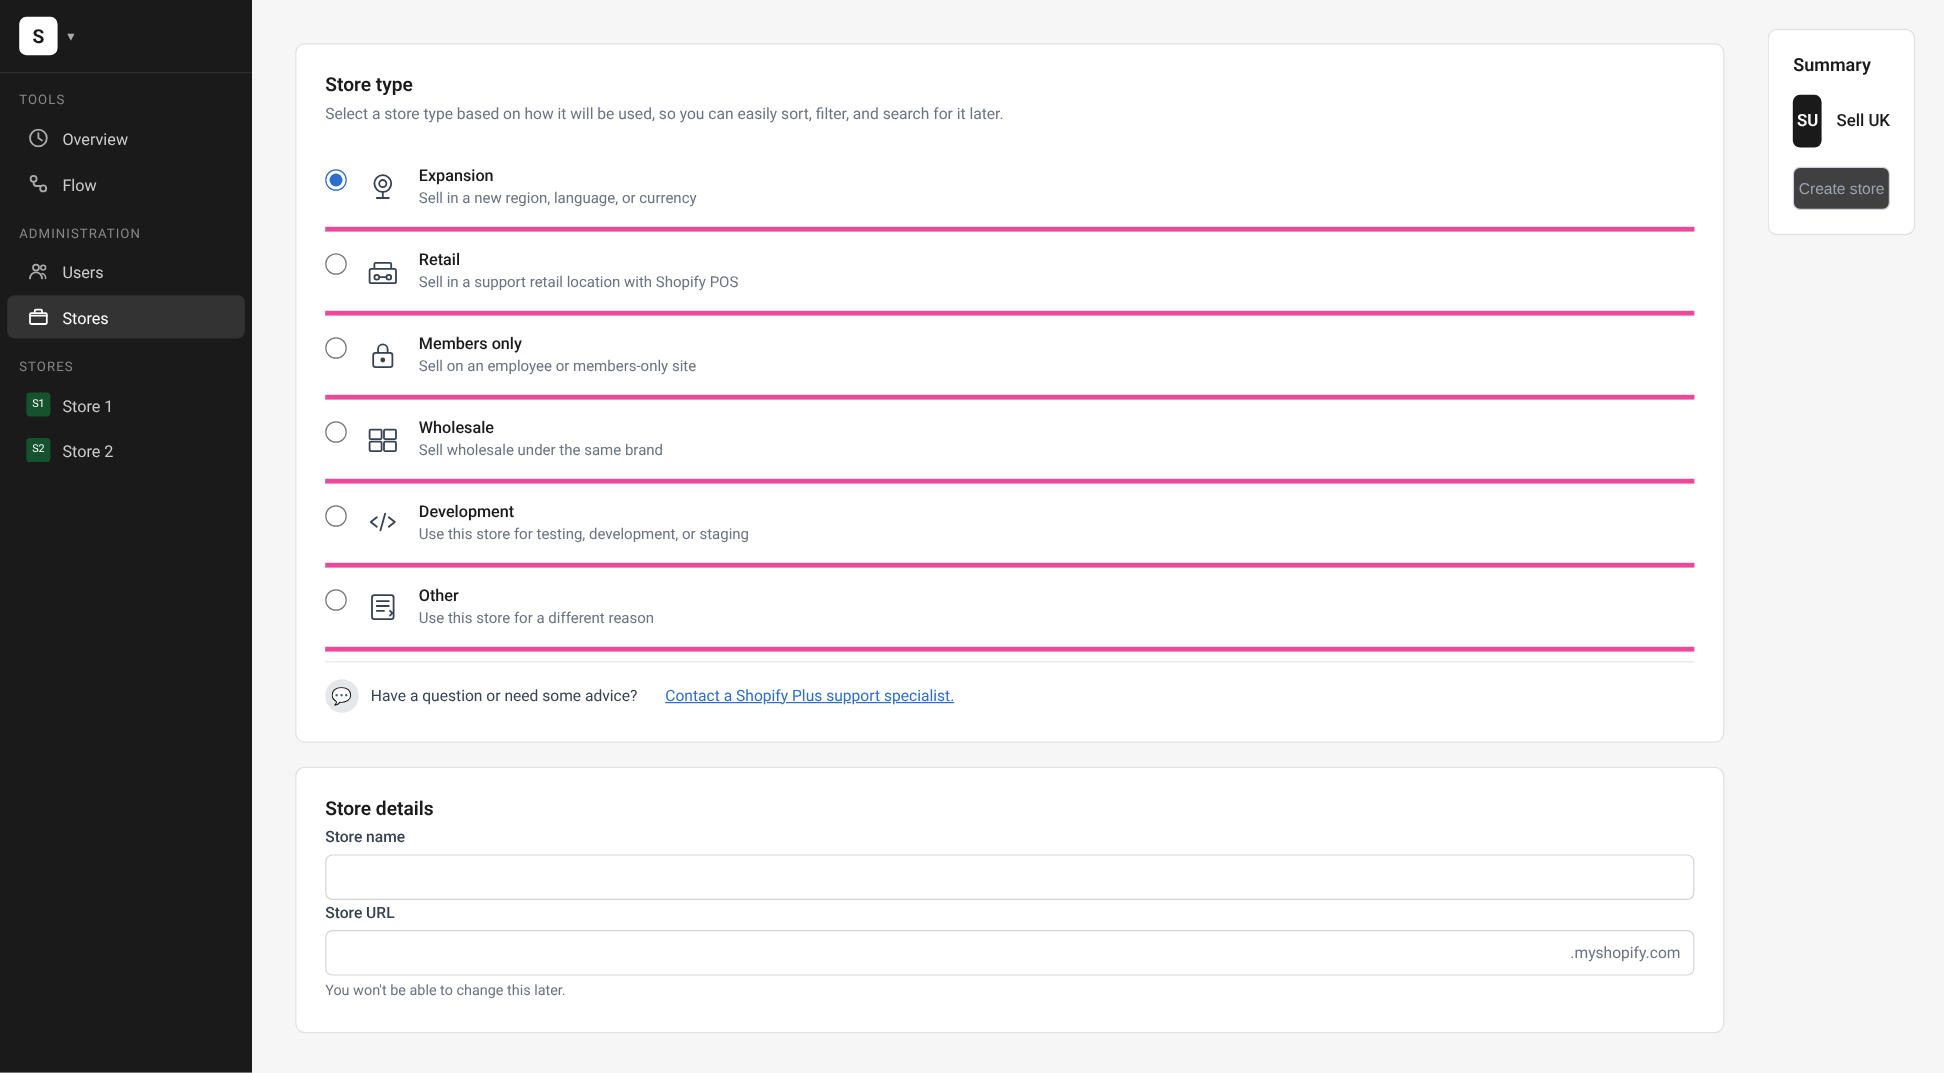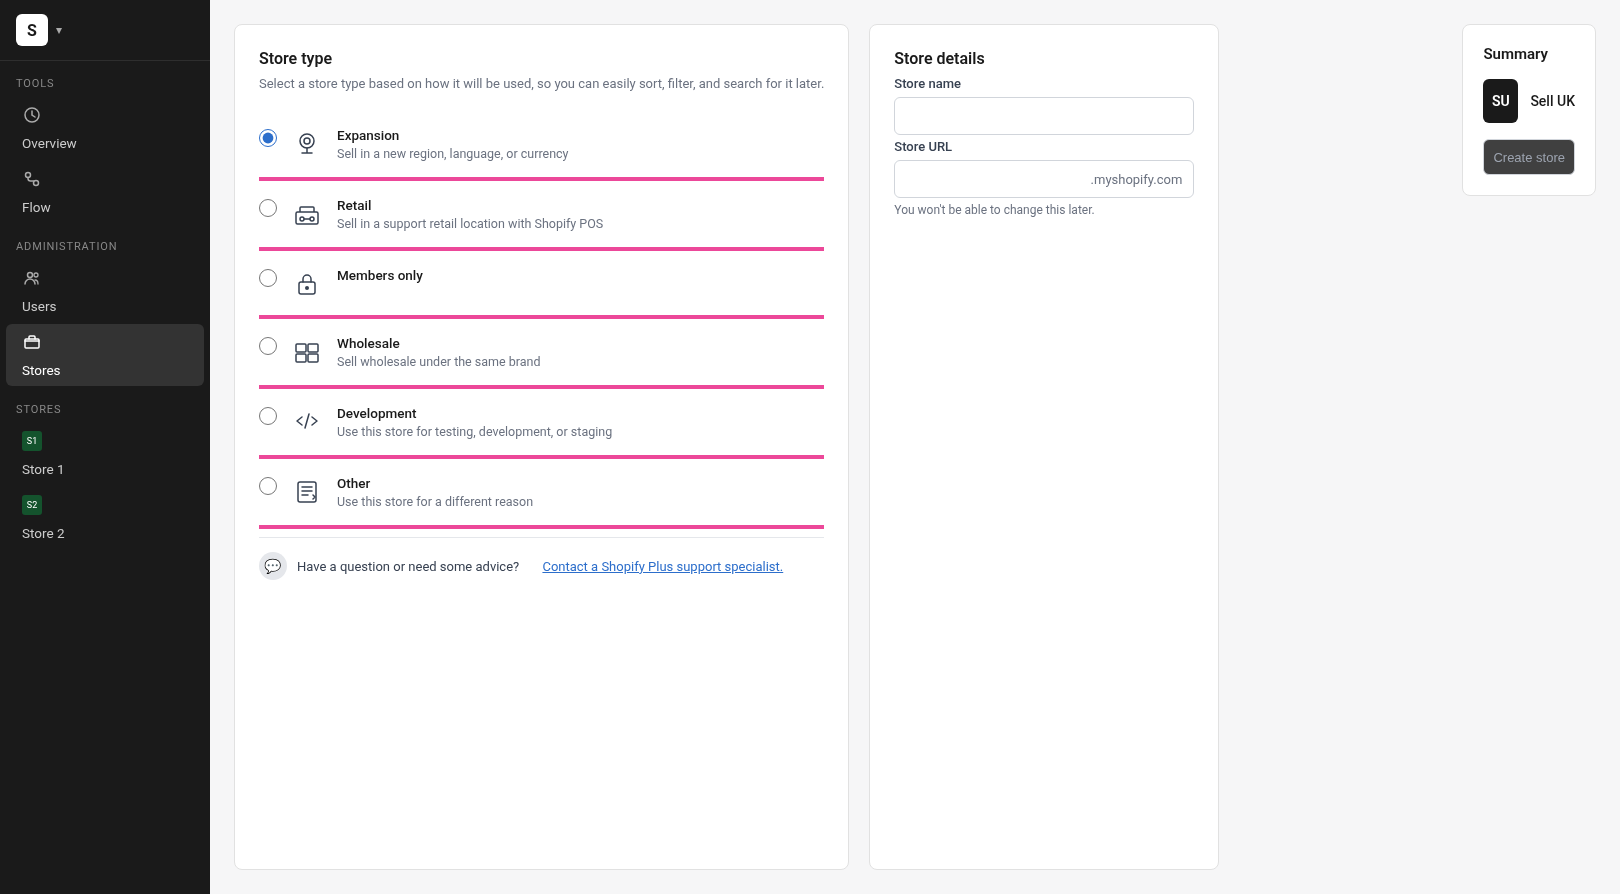--- a/index.html
+++ b/index.html
@@ -34,29 +34,28 @@
     }
     .sidebar-section-label {
       font-size: 11px;
       color: #888;
       text-transform: uppercase;
       letter-spacing: 0.08em;
       padding: 16px 16px 6px;
     }
     .sidebar-item {
       display: flex;
-      align-items: flex-start;
+      align-items: flex-end;
       gap: 10px;
       padding: 8px 16px;
       cursor: pointer;
       border-radius: 6px;
       margin: 1px 6px;
       color: #ccc;
       font-size: 13.5px;
-      flex-direction: column;
     }
     .sidebar-item.active { background: #333; color: #fff; }
     .sidebar-item-icon {
       width: 20px; height: 20px;
       display: flex; align-items: center; justify-content: center;
       flex-shrink: 0;
     }
     .store-avatar {
       width: 20px; height: 20px;
       background: #14532d;
@@ -64,23 +63,23 @@
       display: flex; align-items: center; justify-content: center;
       font-size: 9px;
       color: #fff;
       flex-shrink: 0;
     }
 
     
     #main {
       flex: 1;
       display: flex;
-      flex-direction: row;
+      flex-direction: column;
       overflow-y: auto;
-      padding: 24px;
+      padding: 36px;
       gap: 20px;
     }
 
     .card {
       background: #fff;
       border-radius: 8px;
       border: 1px solid #e1e1e1;
       padding: 24px;
     }
 
@@ -205,21 +204,21 @@
       color: #1a1a1a;
       margin-bottom: 16px;
     }
     .summary-store-row {
       display: flex;
       align-items: center;
       gap: 12px;
       margin-bottom: 16px;
     }
     .summary-avatar {
-      width: 35px; height: 44px;
+      width: 24px; height: 44px;
       background: #1a1a1a;
       border-radius: 6px;
       display: flex; align-items: center; justify-content: center;
       color: #fff;
       font-size: 14px;
       font-weight: 600;
       flex-shrink: 0;
     }
     .summary-store-name {
       font-size: 14px;
@@ -352,20 +351,21 @@
       <input type="radio" class="radio-input" name="store_type" style="">
       <div class="option-icon">
         <svg width="28" height="28" viewBox="0 0 28 28" fill="none">
             <rect x="6" y="13" width="16" height="12" rx="2" stroke="#374151" stroke-width="1.5"></rect>
             <path d="M10 13V10a4 4 0 118 0v3" stroke="#374151" stroke-width="1.5" stroke-linecap="round"></path>
             <circle cx="14" cy="19" r="2" fill="#374151"></circle>
           </svg>
       </div>
       <div class="option-content">
         <div class="option-title">Members only</div>
+        <div class="option-desc">Sell on an employee or members-only site</div>
       </div>
     </div>
 
     <div class="radio-option">
       <input type="radio" class="radio-input" name="store_type" style="">
       <div class="option-icon">
         <svg width="28" height="28" viewBox="0 0 28 28" fill="none">
             <rect x="3" y="7" width="10" height="8" rx="1" stroke="#374151" stroke-width="1.5"></rect>
             <rect x="15" y="7" width="10" height="8" rx="1" stroke="#374151" stroke-width="1.5"></rect>
             <rect x="3" y="17" width="10" height="8" rx="1" stroke="#374151" stroke-width="1.5"></rect>

